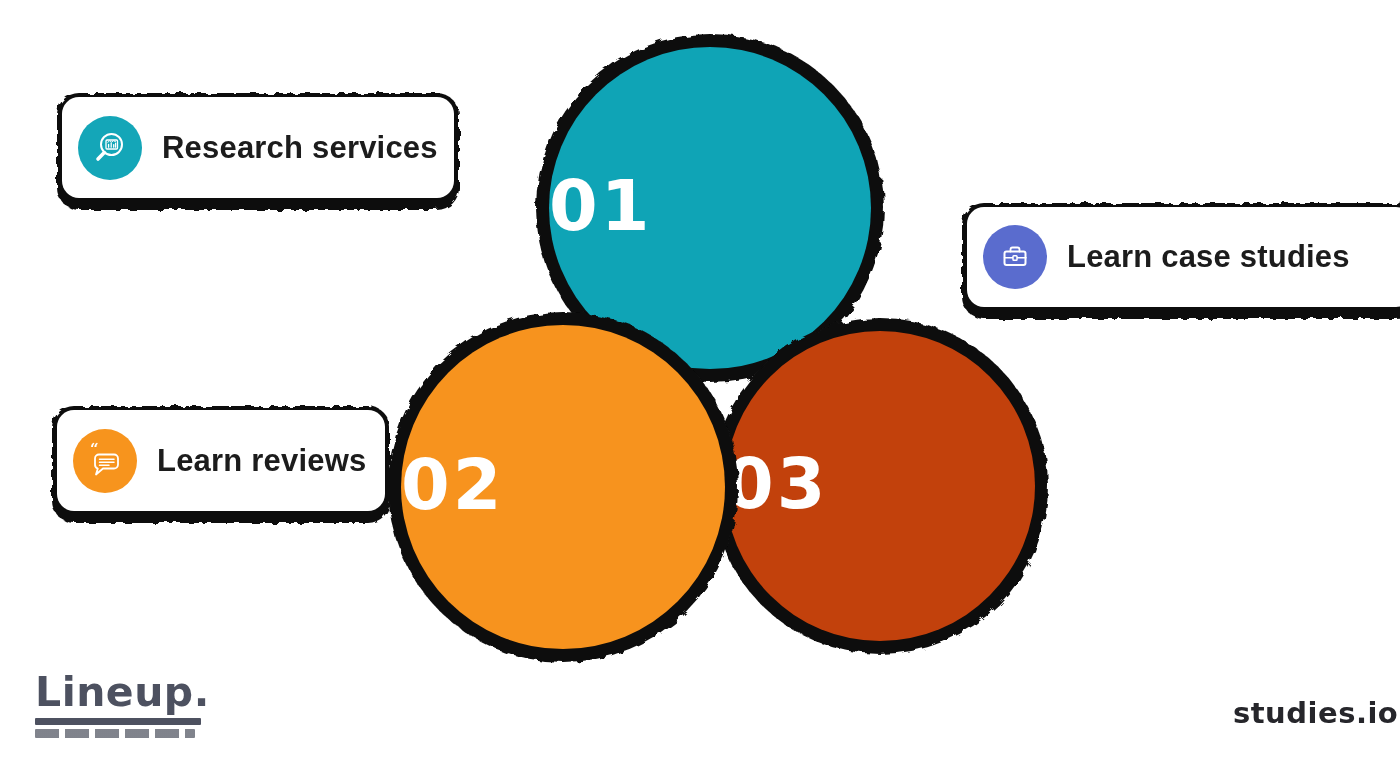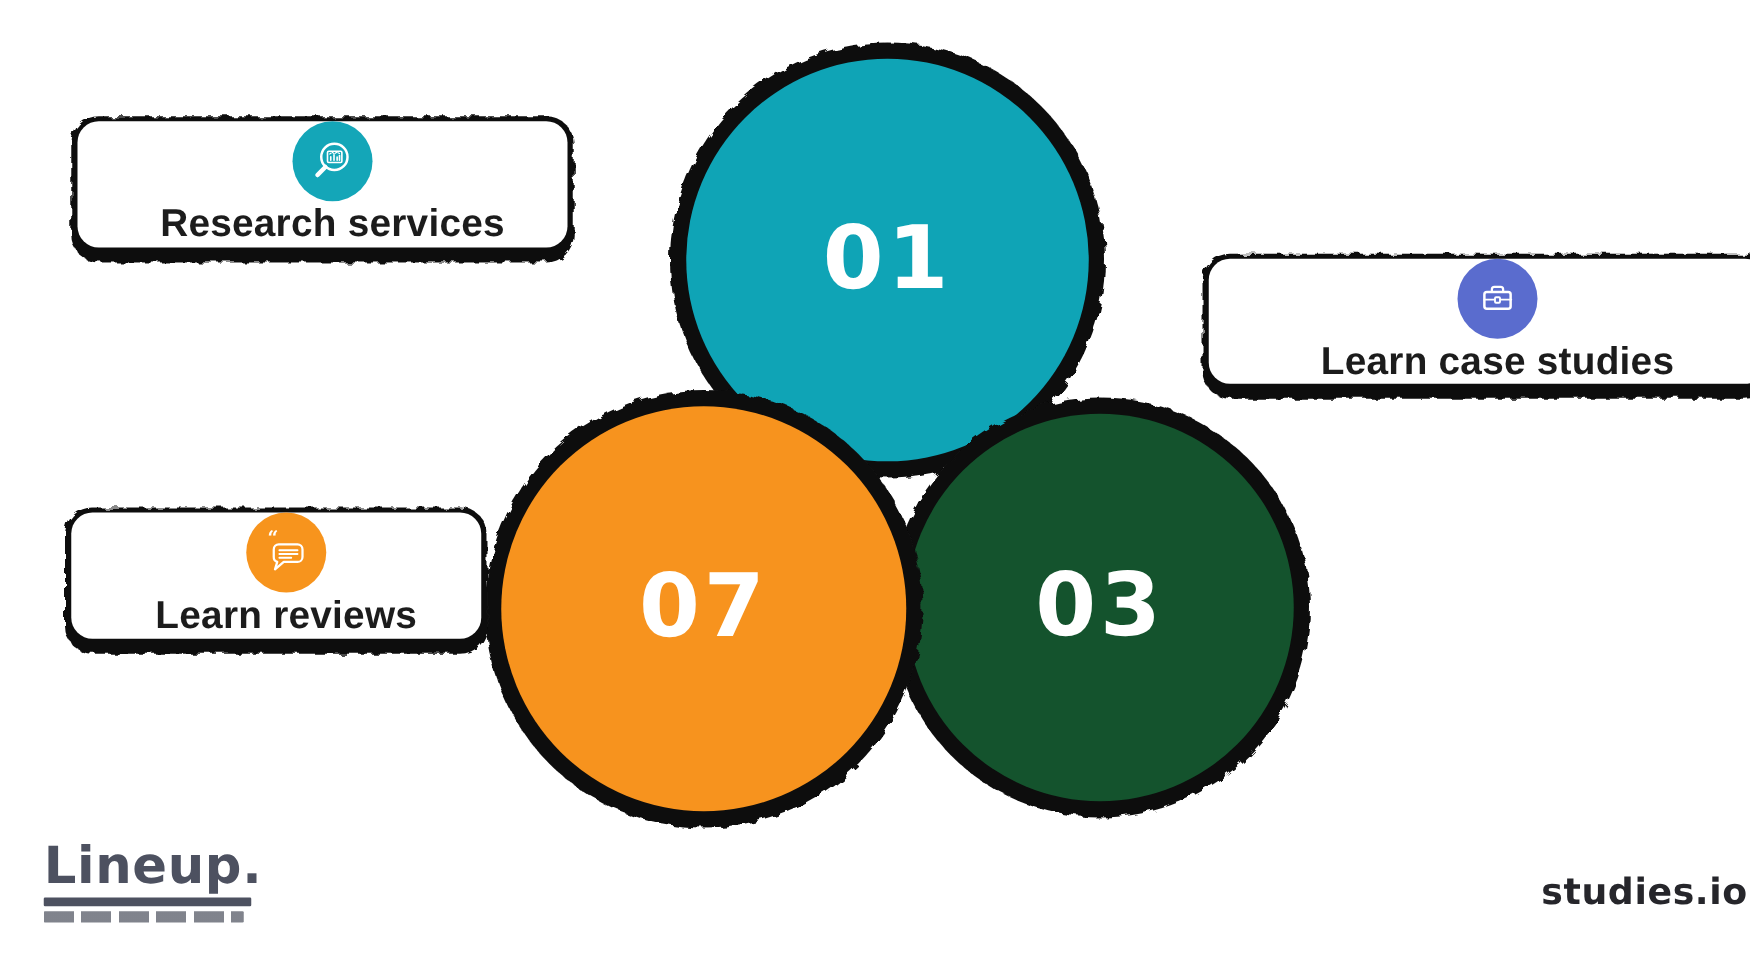--- a/index.html
+++ b/index.html
@@ -12,43 +12,43 @@
   .cw { position:absolute; }
   .cw1 { left:536px; top:34px;  width:348px; height:348px; z-index:1; }
   .cw3 { left:712px; top:318px; width:336px; height:336px; z-index:2; }
   .cw2 { left:388px; top:312px; width:350px; height:350px; z-index:3; }
   .ring {
     position:absolute; inset:0; border-radius:50%; background:#101010;
   }
   .rough { filter:url(#roughEdge); }
   .face {
     position:absolute; inset:13px; border-radius:50%;
-    display:flex; align-items:center; justify-content:center;
+    display:flex; align-items:center; 
   }
   .face-teal   { background:#0FA4B6; }
   .face-orange { background:#F7931E; }
-  .face-blue   { background:#14532d; }
+  .face-blue   { background:#c2410c; }
   .num {
     color:#ffffff; font-family:"DejaVu Sans", sans-serif;
     font-weight:800; font-size:70px; letter-spacing:3px; line-height:1;
     transform:translateY(-2px);
   }
 
   
   .card { position:absolute; z-index:5; }
   .card1 { left:62px;  top:97px;  width:392px; height:101px; }
   .card2 { left:57px;  top:410px; width:328px; height:101px; }
   .card3 { left:967px; top:207px; width:446px; height:100px; }
   .card-shadow {
     position:absolute; left:-5px; top:-4px; right:-5px; bottom:-12px;
     background:#101010; border-radius:22px;
   }
   .card-face {
     position:absolute; inset:0; background:#ffffff; border-radius:17px;
-    display:flex; align-items:center; padding-left:16px; box-sizing:border-box;flex-direction:column;
+    display:flex; align-items:center; gap:20px; padding-left:16px; box-sizing:border-box;
   }
   .badge {
     width:64px; height:64px; border-radius:50%; flex:0 0 64px;
     display:flex; align-items:center; justify-content:center;
   }
   .badge-teal   { background:#14A6B8; }
   .badge-orange { background:#F7941D; }
   .badge-blue   { background:#5A6CCE; }
   .card-label {
     color:#1c1c1c; font-weight:700; font-size:31px; letter-spacing:0.2px; white-space:nowrap;
@@ -98,21 +98,21 @@
   <div class="cw cw3">
     <div class="ring rough"></div>
     <div class="face face-blue">
       <span class="num">03</span>
     </div>
   </div>
 
   <div class="cw cw2">
     <div class="ring rough"></div>
     <div class="face face-orange">
-      <span class="num">07</span>
+      <span class="num">02</span>
     </div>
   </div>
 
   <div class="card card1">
     <div class="card-shadow rough"></div>
     <div class="card-face">
       <span class="badge badge-teal">
         <svg class="icon" width="40" height="40" viewBox="0 0 40 40" fill="none" stroke="#ffffff" stroke-linecap="round" stroke-linejoin="round">
           <circle cx="21.5" cy="16.5" r="10.5" stroke-width="2"></circle>
           <rect x="16" y="12" width="11.5" height="9" rx="1" stroke-width="1.3"></rect>

